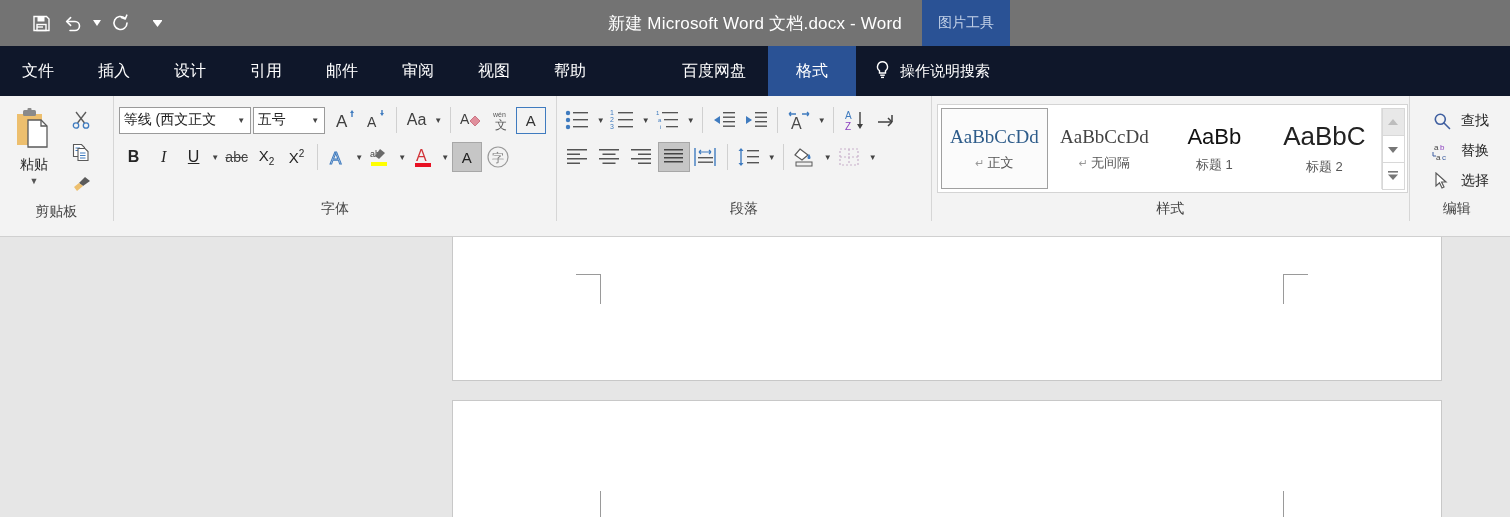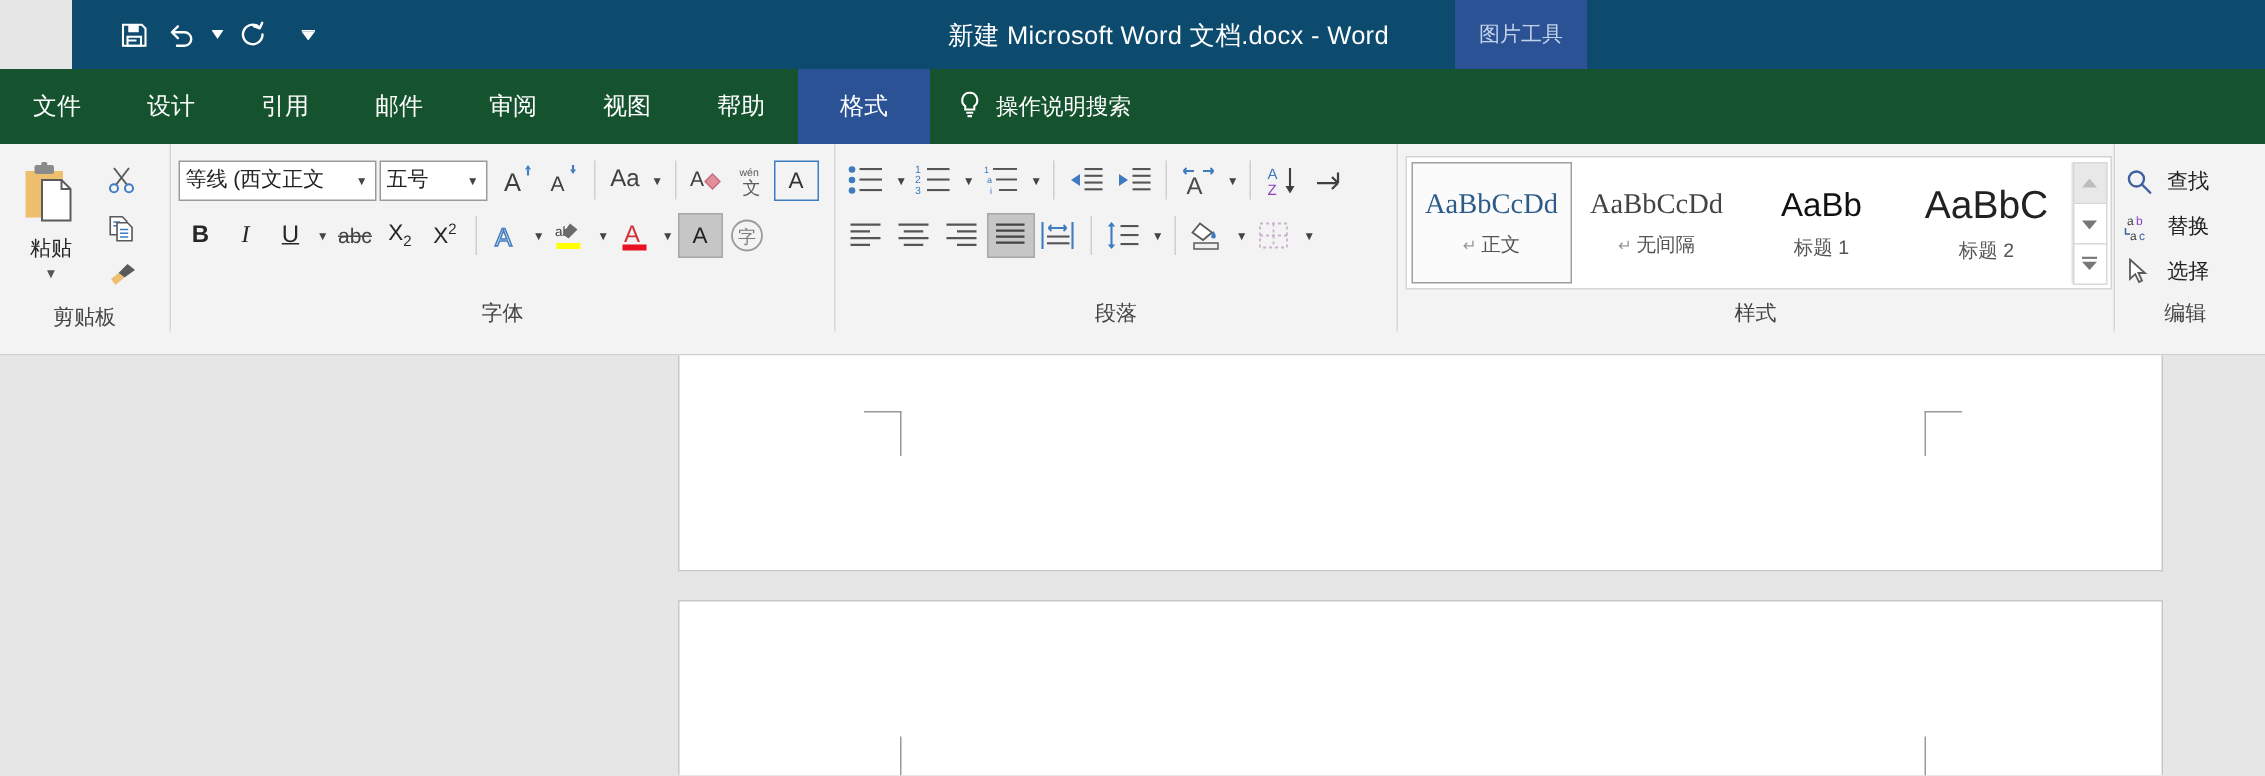--- a/index.html
+++ b/index.html
@@ -7,24 +7,23 @@
     width: 1510px; height: 517px;
     overflow: hidden;
     font-family: "Liberation Sans", "DejaVu Sans", sans-serif;
     background: #e6e6e6;
   }
 
   
   .titlebar {
     position: relative;
     height: 46px;
-    background: #0c4a6e;
-    display: flex;
-    align-items: center;
-    margin-left: 48px;
+    background: #737373;
+    display: flex;
+    align-items: center;
   }
   .qat {
     display: flex;
     align-items: center;
     gap: 2px;
     padding-left: 26px;
   }
   .qat-btn {
     width: 30px; height: 30px;
     display: flex; align-items: center; justify-content: center;
@@ -55,21 +54,21 @@
     align-items: center;
     justify-content: center;
     color: #c4d2e8;
     font-size: 14px;
   }
 
   
   .tabstrip {
     position: relative;
     height: 50px;
-    background: #14532d;
+    background: #0f172a;
     display: flex;
     align-items: stretch;
   }
   .tab {
     padding: 0 22px;
     display: flex;
     align-items: center;
     justify-content: center;
     color: #ffffff;
     font-size: 16px;
@@ -236,21 +235,21 @@
     background: #ffffff;
     display: flex; align-items: center; justify-content: center;
     font-size: 9px;
     color: #777;
     margin-bottom: -1px;
   }
   .ss-btn.disabled { background: #e8e8e8; color: #bdbdbd; }
 
   
   .g-editing { width: 104px; border-right: none; }
-  .g-editing .group-body { flex-direction: column; padding-top: 6px; }
+  .g-editing .group-body { flex-direction: column; padding-top: 6px; align-items: center; }
   .edit-item {
     display: flex;
     align-items: center;
     gap: 8px;
     height: 30px;
     font-size: 14px;
     color: #222;
     white-space: nowrap;
   }
   .edit-item .ei-icon { width: 22px; display:flex; align-items:center; justify-content:center; }
@@ -312,26 +311,28 @@
           <rect x="0" y="0" width="9" height="1" fill="#ffffff"></rect>
         </svg>
     </div>
   </div>
   <div class="title-text">新建 Microsoft Word 文档.docx  -  Word</div>
   <div class="ctx-tab-header">图片工具</div>
 </div>
 
 <div class="tabstrip">
   <div class="tab">文件</div>
+  <div class="tab">插入</div>
   <div class="tab">设计</div>
   <div class="tab">引用</div>
   <div class="tab">邮件</div>
   <div class="tab">审阅</div>
   <div class="tab">视图</div>
   <div class="tab">帮助</div>
+  <div class="tab" style="margin-left:52px">百度网盘</div>
   <div class="tab ctx">格式</div>
   <div class="tell-me">
     <span>
       <svg width="17" height="19" viewBox="0 0 17 19" fill="none" stroke="#ffffff" stroke-width="1.4">
         <path d="M8.5 1.8a5 5 0 0 0-3 9v2.2h6V10.8a5 5 0 0 0-3-9z"></path>
         <line x1="6.2" y1="15.2" x2="10.8" y2="15.2"></line>
         <line x1="7" y1="17.4" x2="10" y2="17.4"></line>
       </svg>
     </span>
     <span>操作说明搜索</span>

